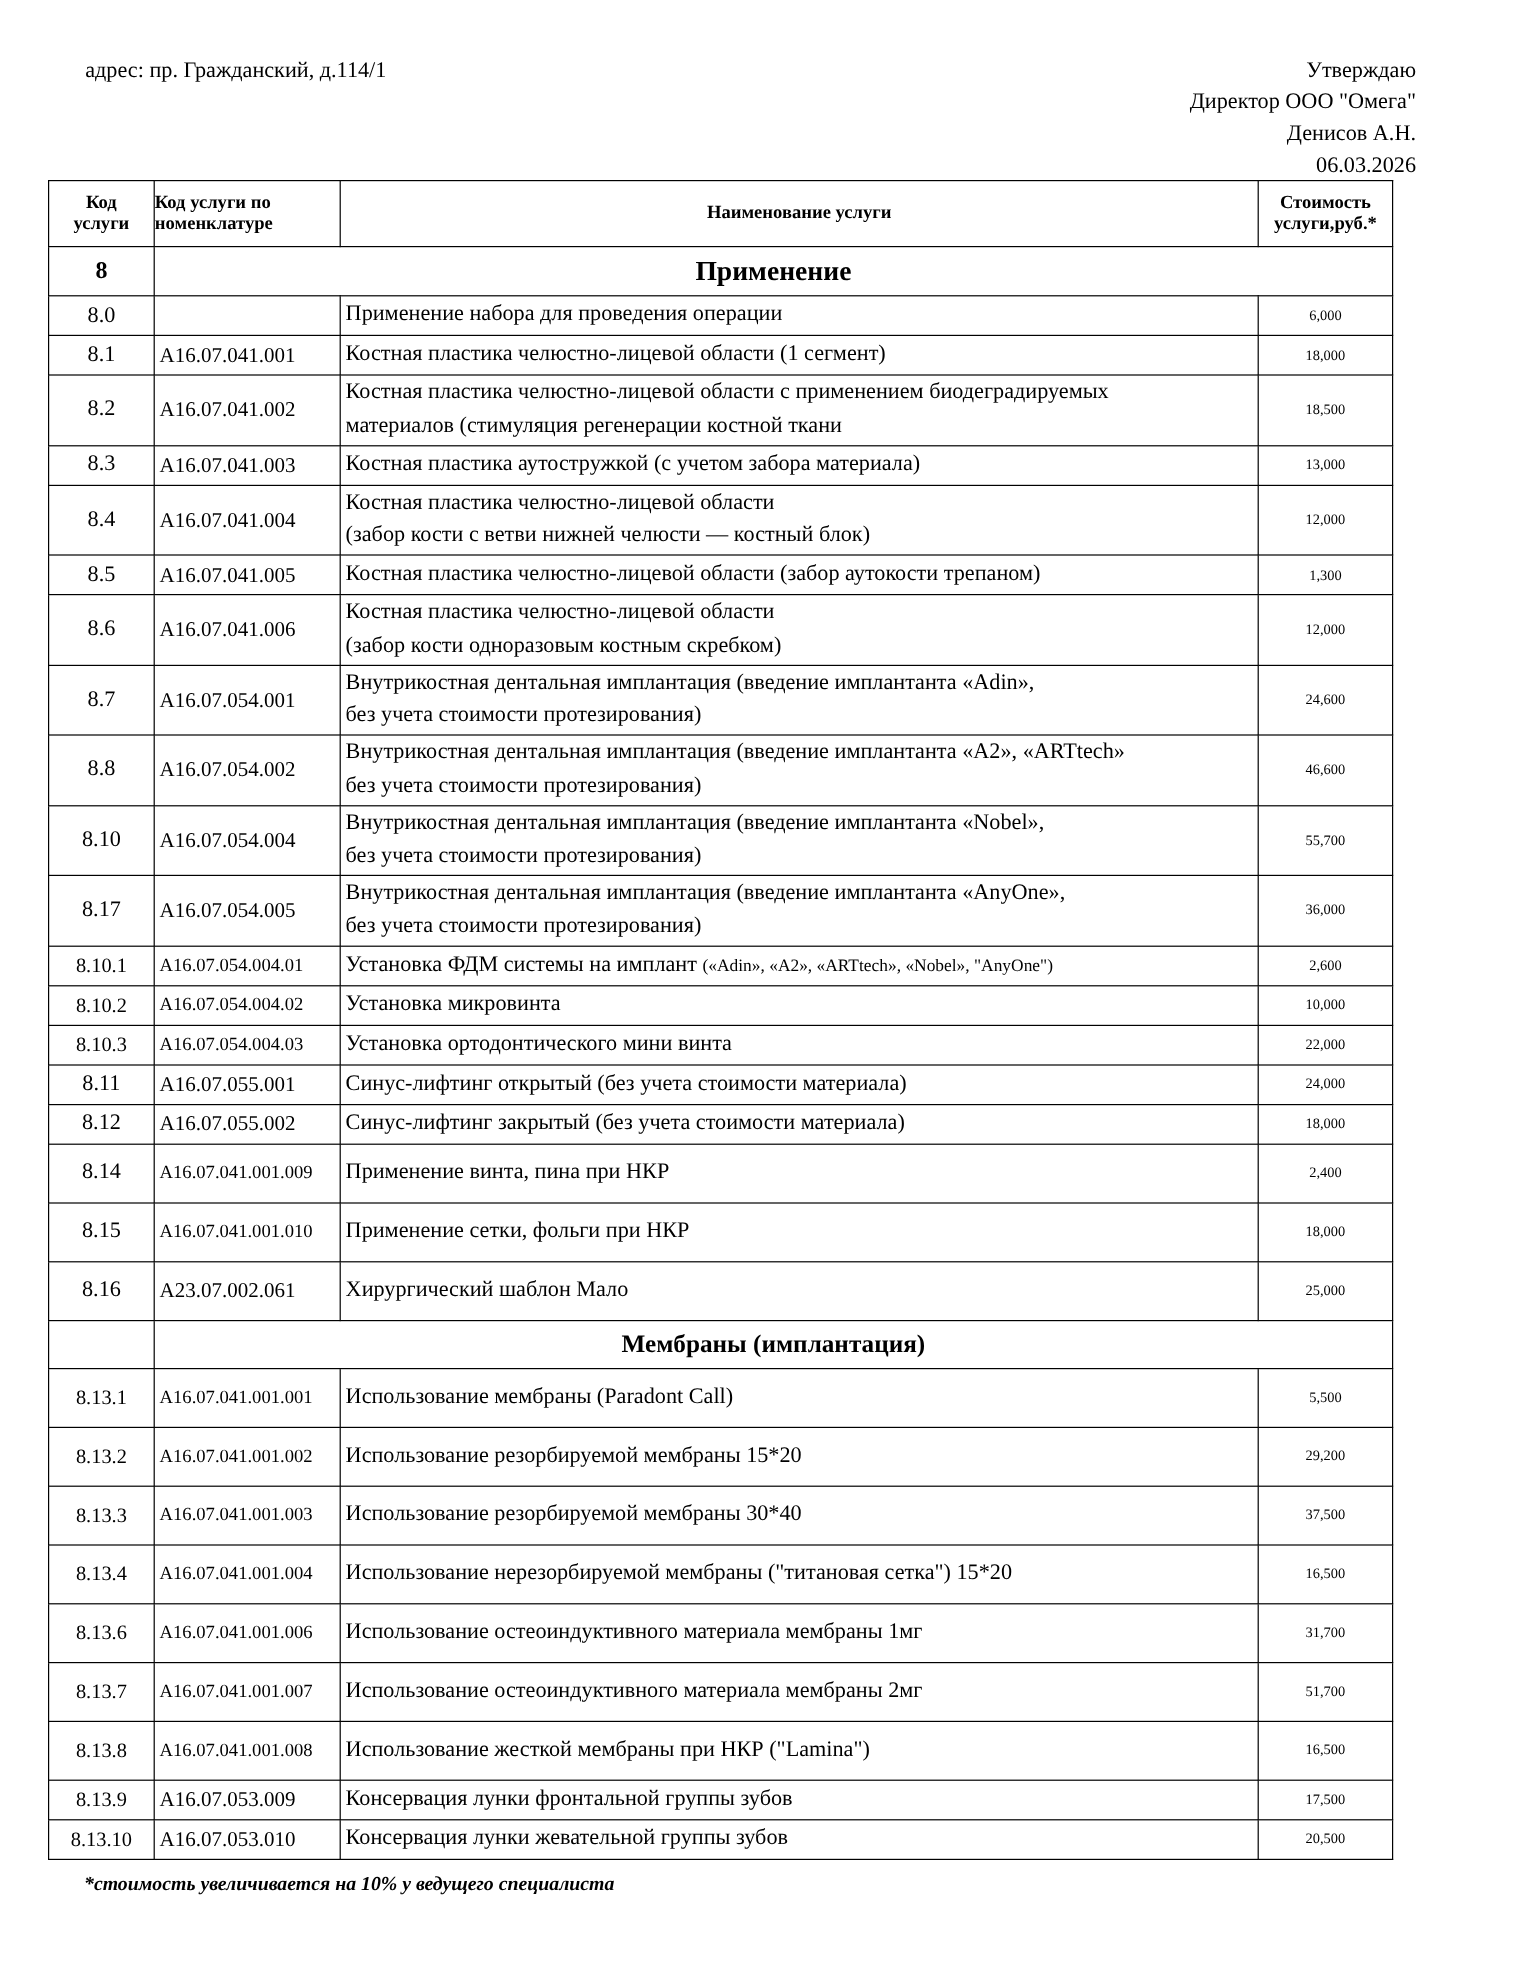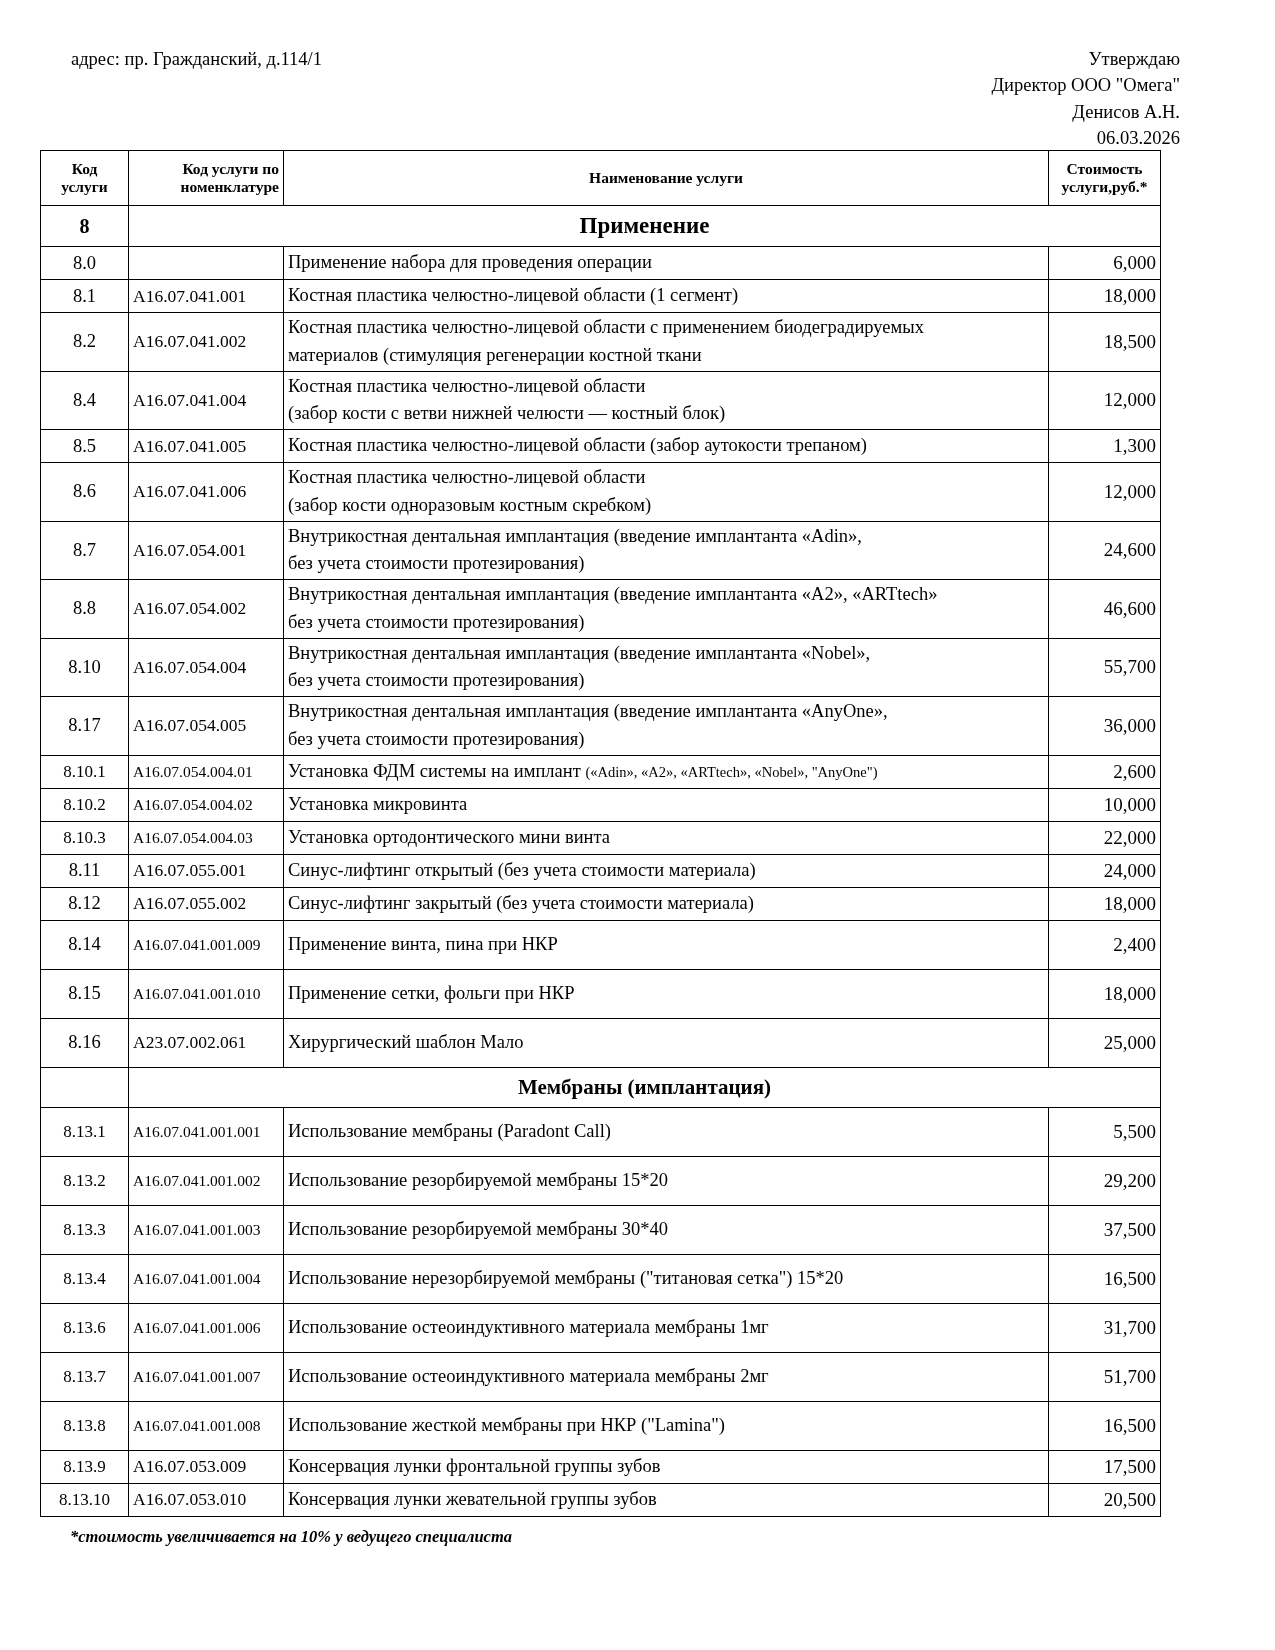--- a/index.html
+++ b/index.html
@@ -68,21 +68,21 @@
 
   thead th {
     font-size: 15.5px;
     font-weight: bold;
     line-height: 1.18;
     text-align: center;
     padding: 6px 4px;
     height: 52px;
   }
   thead th.left-head {
-    text-align: right;
+    text-align: left;
     padding-left: 0;
     border-radius: 22px;
   }
 
   td.code {
     text-align: center;
     font-size: 18.5px;
     white-space: nowrap;
   }
   td.code.small { font-size: 17px; }
@@ -94,22 +94,22 @@
   }
   td.nomen.tiny { font-size: 15.5px; }
   td.name {
     text-align: left;
     font-size: 18.5px;
     padding-left: 6px;
     line-height: 1.5;
   }
   td.name .sub { font-size: 14.5px; }
   td.price {
-    text-align: right;
-    font-size: 19px;
+    text-align: center;
+    font-size: 12px;
     white-space: nowrap;
     font-family: Liberation Serif, serif;
   }
 
   tr.section td.section-title {
     text-align: center;
     font-size: 23px;
     font-weight: bold;
     padding: 7px 4px;
   }
@@ -202,20 +202,26 @@
         </tr>
         <tr class="h2">
           <td class="code">8.2</td>
           <td class="nomen">A16.07.041.002</td>
           <td class="name">
             <div>Костная пластика челюстно-лицевой области с применением биодеградируемых</div>
             <div>материалов (стимуляция регенерации костной ткани</div>
           </td>
           <td class="price">18,500</td>
         </tr>
+        <tr class="h1">
+          <td class="code">8.3</td>
+          <td class="nomen">A16.07.041.003</td>
+          <td class="name">Костная пластика аутостружкой (с учетом забора материала)</td>
+          <td class="price">13,000</td>
+        </tr>
         <tr class="h2">
           <td class="code">8.4</td>
           <td class="nomen">A16.07.041.004</td>
           <td class="name">
             <div>Костная пластика челюстно-лицевой области</div>
             <div> (забор кости с ветви нижней челюсти — костный блок)</div>
           </td>
           <td class="price">12,000</td>
         </tr>
         <tr class="h1">

